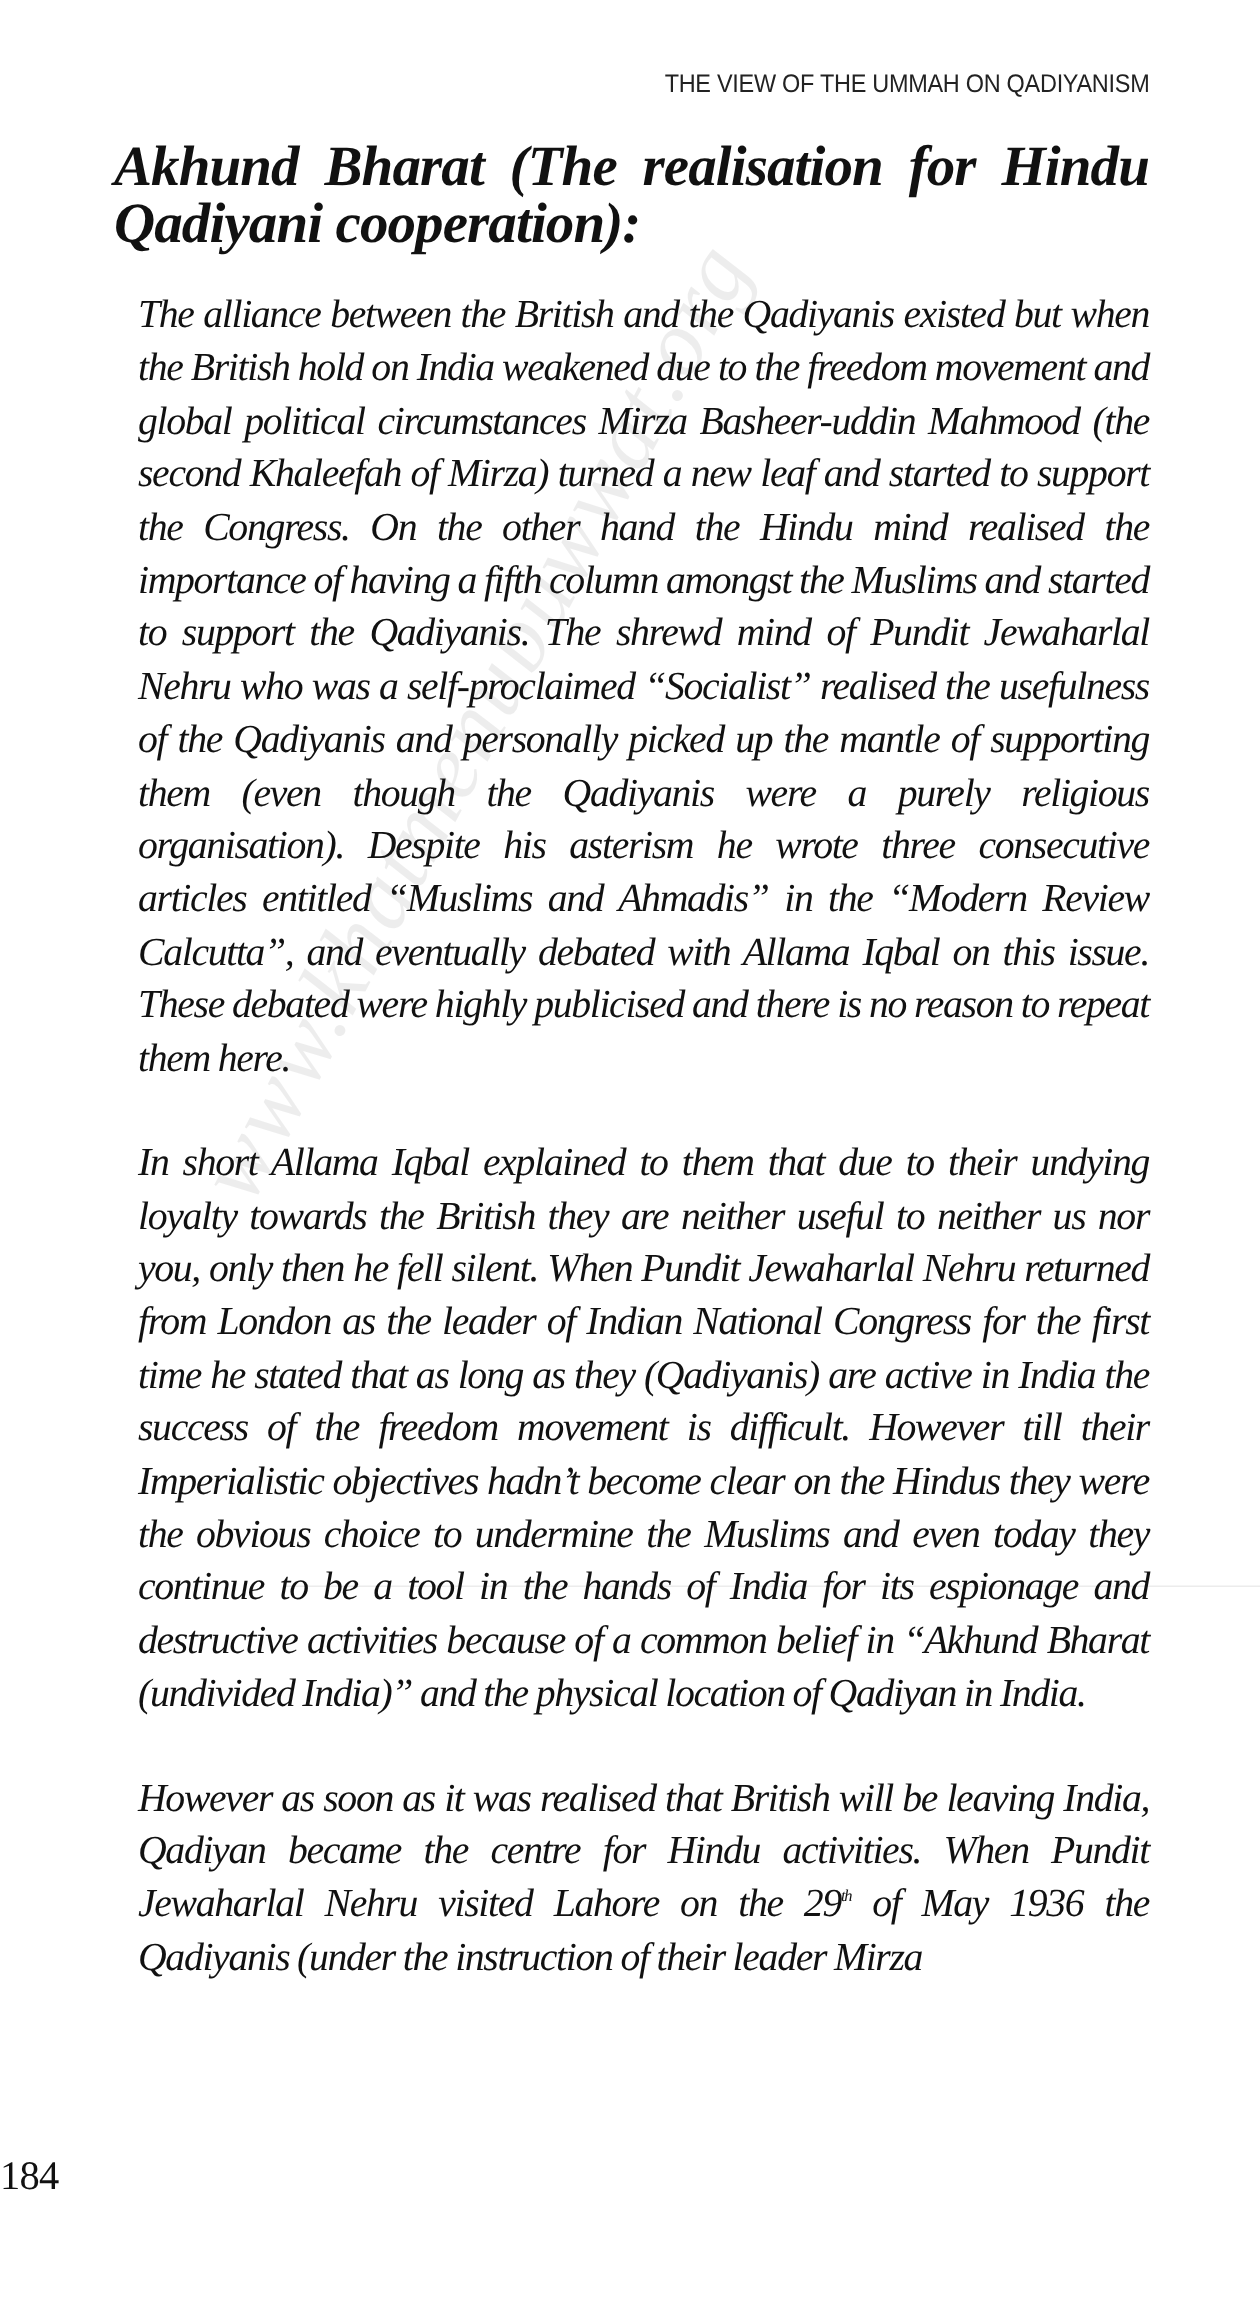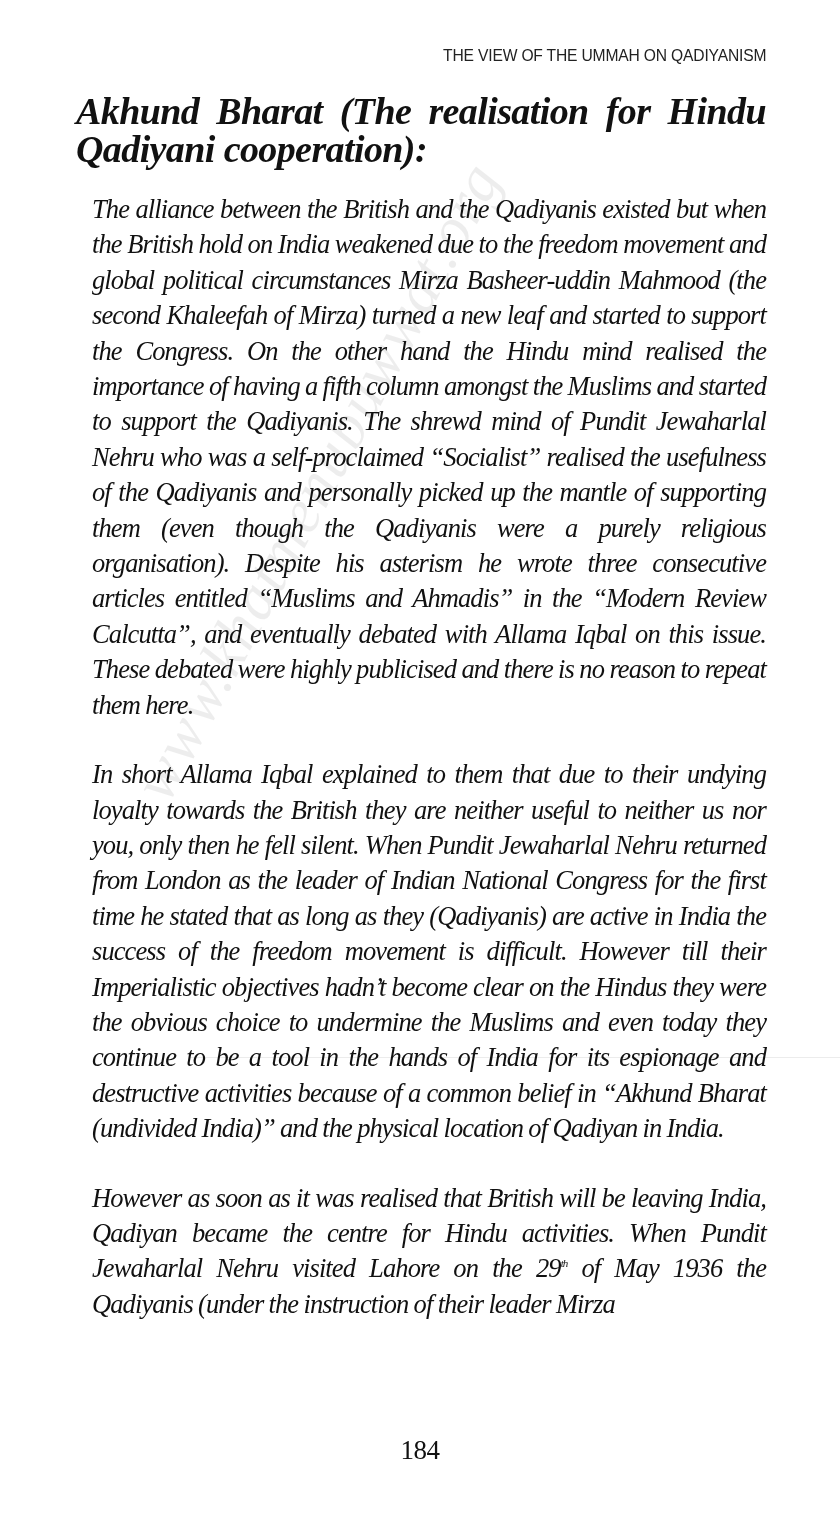--- a/index.html
+++ b/index.html
@@ -59,21 +59,20 @@
   .para sup {
     font-size: 11px;
     line-height: 0;
     vertical-align: super;
   }
   .page-number {
     position: absolute;
     top: 1435px;
     left: 0;
     width: 840px;
-    text-align: center;
     font-family: "Liberation Serif", serif;
     font-size: 27px;
     color: #111;
     letter-spacing: -0.5px;
   }
   .watermark {
     position: absolute;
     left: 150px;
     top: 760px;
     font-family: "Liberation Serif", serif;

